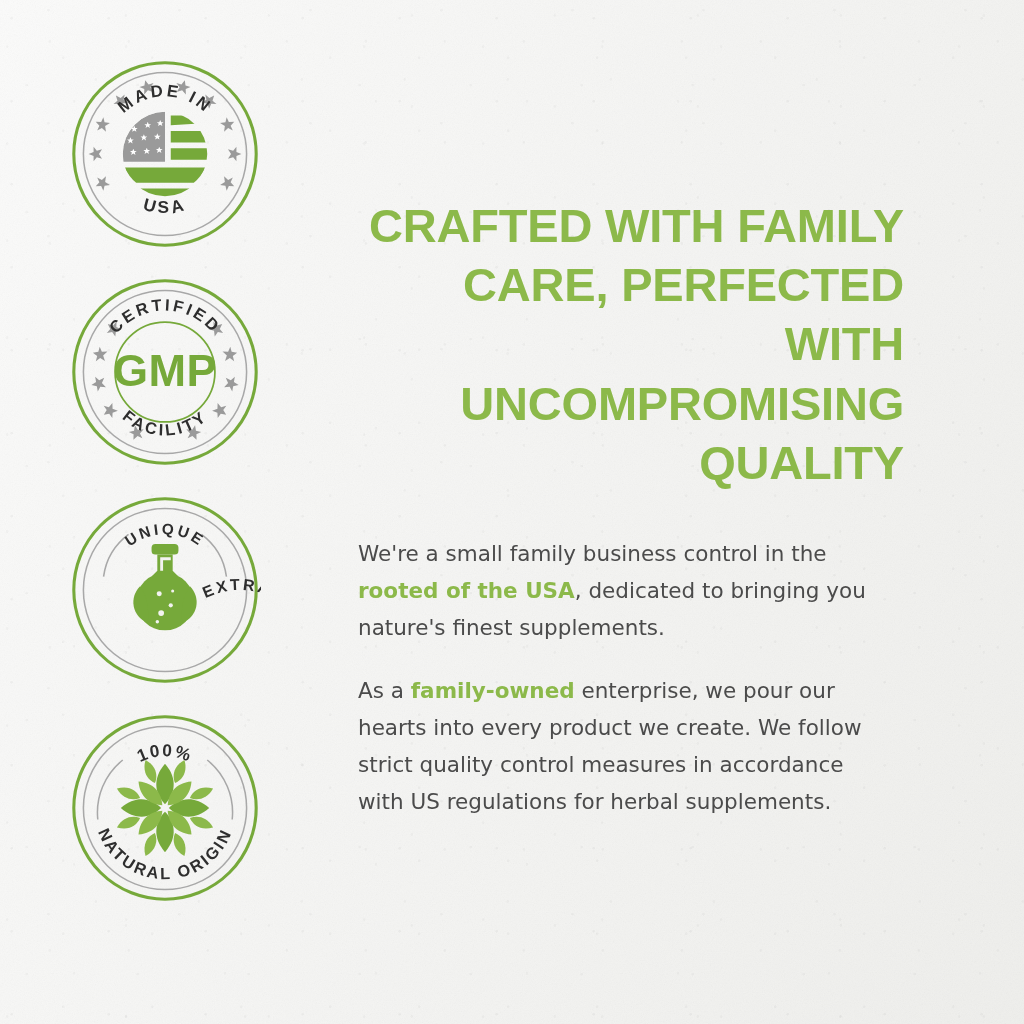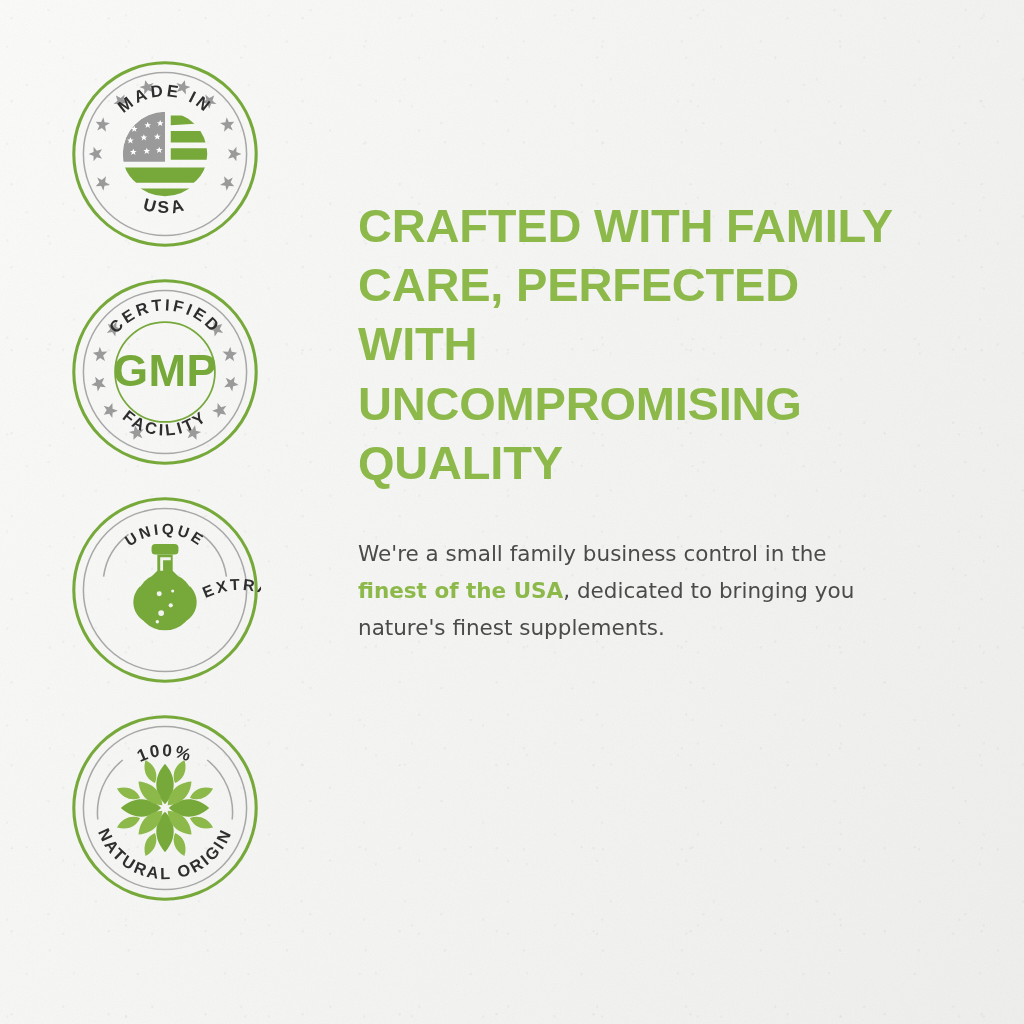--- a/index.html
+++ b/index.html
@@ -76,20 +76,21 @@
   #headline {
     color: #8cb94a;
     font-family: "Liberation Sans", sans-serif;
     font-weight: bold;
     font-size: 47px;
     line-height: 1.26;
     letter-spacing: -0.2px;
     margin: 0 0 44px 0;
     text-transform: uppercase;
     max-width: 560px;
+    text-align: right;
   }
 
   
   .para {
     color: #4b4b4b;
     font-family: "DejaVu Sans", sans-serif;
     font-size: 21.5px;
     line-height: 1.72;
     margin: 0 0 26px 0;
     max-width: 530px;
@@ -402,16 +403,17 @@
           <textPath href="#arcBotNAT" startOffset="50%" text-anchor="middle">NATURAL ORIGIN</textPath>
         </text>
       </svg>
     </div>
 
   </div>
 
   <div id="text-column">
     <h1 id="headline">CRAFTED WITH FAMILY CARE, PERFECTED WITH UNCOMPROMISING QUALITY</h1>
 
-    <p class="para"><span>We're a small family business control in the </span><span class="hl">finest of the USA</span><span>, dedicated to bringing you nature's finest supplements.</span></p>
+    <p class="para"><span>We're a small family business control in the </span><span class="hl">rooted of the USA</span><span>, dedicated to bringing you nature's finest supplements.</span></p>
+    <p class="para"><span>As a </span><span class="hl">family-owned</span><span> enterprise, we pour our hearts into every product we create. We follow strict quality control measures in accordance with US regulations for herbal supplements.</span></p>
   </div>
 
 </div>
 
 </body></html>

